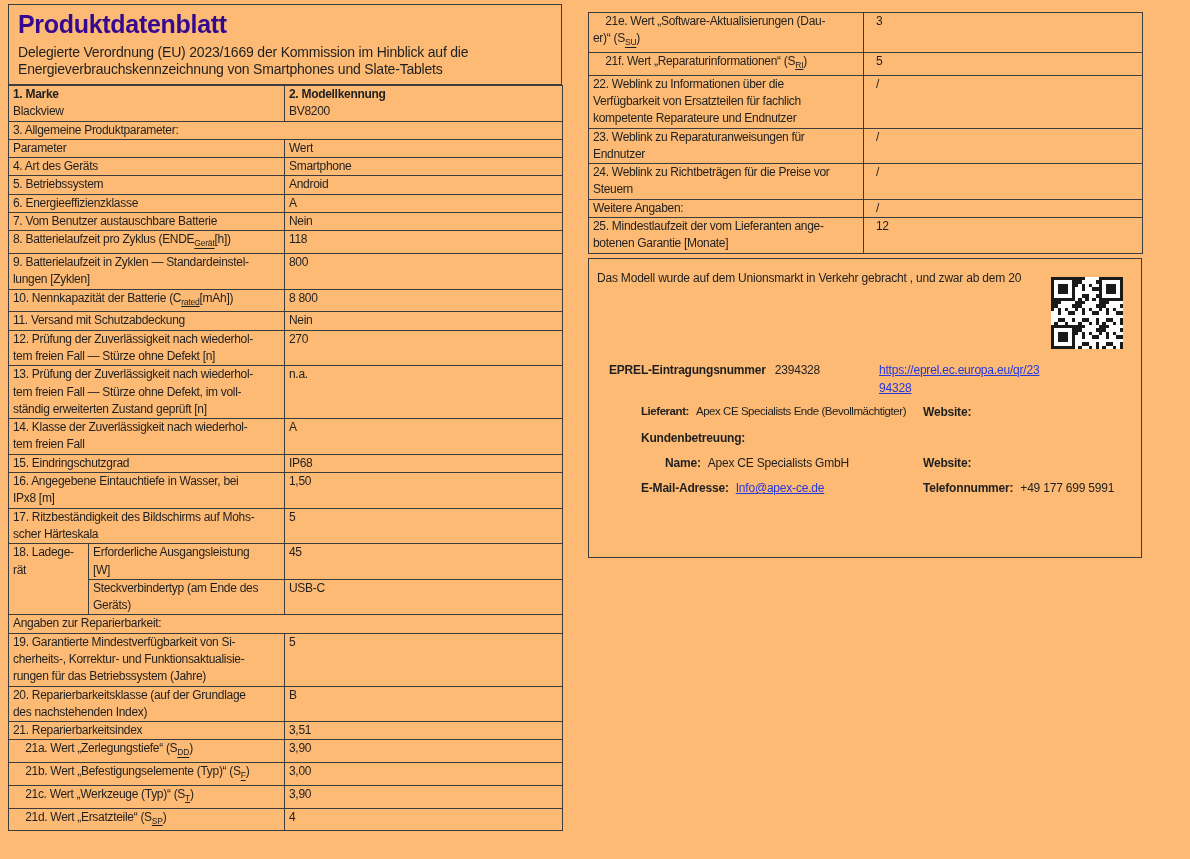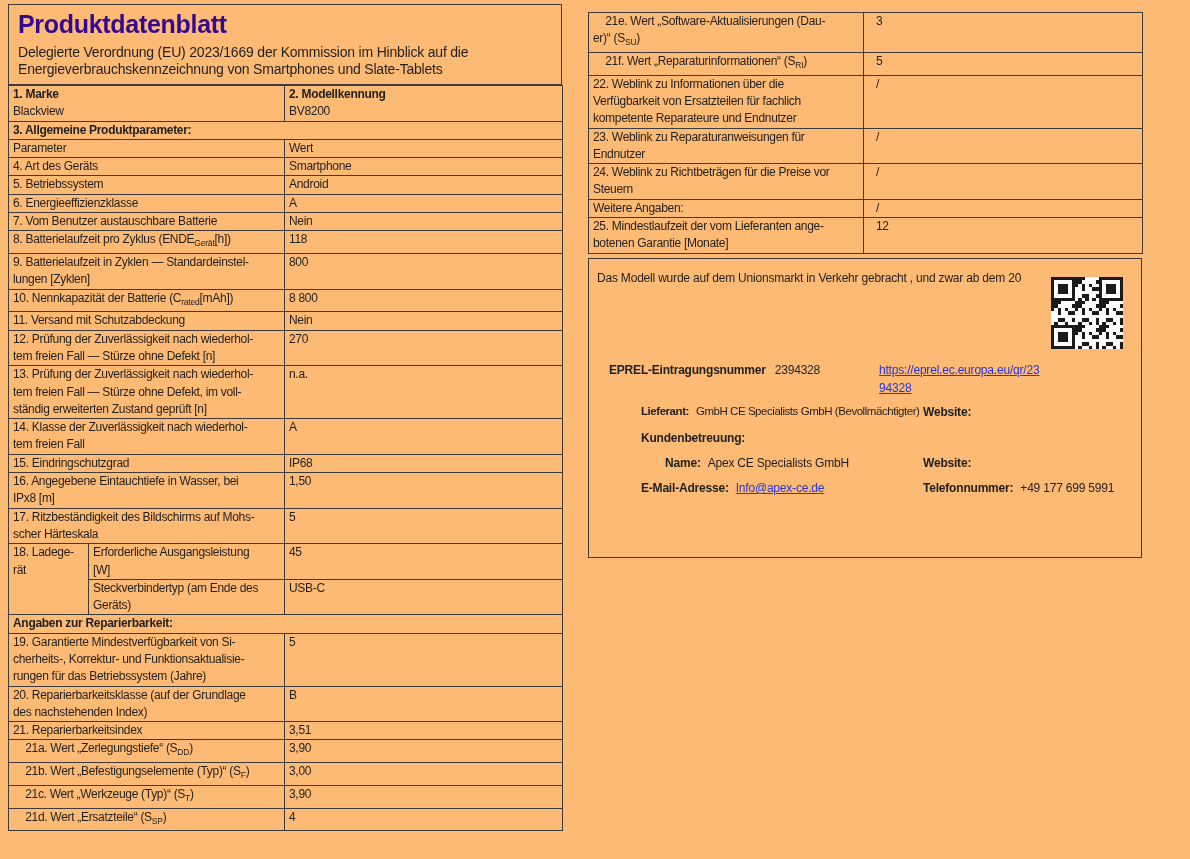--- a/index.html
+++ b/index.html
@@ -8,24 +8,24 @@
   .page{position:relative;width:1190px;height:859px;background:#fdba74;overflow:hidden;}
 
   
   .title-box{position:absolute;left:8px;top:4px;width:554px;height:81px;border:1px solid #3c3c3c;padding:4px 9px;}
   .doc-title{font-size:25px;font-weight:bold;color:#35098f;letter-spacing:-0.3px;line-height:30px;margin:0;}
   .doc-subtitle{font-size:14px;line-height:16.5px;letter-spacing:-0.2px;margin-top:5px;white-space:pre-line;}
 
   
   table.sheet{border-collapse:collapse;table-layout:fixed;position:absolute;}
   table.sheet td{border:1px solid #3c3c3c;vertical-align:top;padding:0 4px;font-size:12px;line-height:17.3px;letter-spacing:-0.3px;white-space:pre-wrap;overflow:hidden;}
-  table.sheet td sub{font-size:8.5px;letter-spacing:-0.2px;}
+  table.sheet td sub{font-size:8.5px;letter-spacing:-0.2px;text-decoration:underline;}
   #left-table{left:8px;top:85px;width:554px;}
   #right-table{left:588px;top:12px;width:554px;}
-  td.section{font-weight:bold;}
+  td.section{font-weight:normal;}
   td.bold{font-weight:normal;}
   td.val{padding-left:8px;}
   #right-table td.val{padding-left:12px;}
   .pair-title{font-weight:bold;}
 
   
   .info-box{position:absolute;left:588px;top:258px;width:554px;height:300px;border:1px solid #3c3c3c;font-size:12px;letter-spacing:-0.2px;}
   .info-box .abs{position:absolute;white-space:nowrap;}
   .intro-text{left:8px;top:11px;width:452px;overflow:hidden;line-height:17px;}
   .qr-wrap{left:462px;top:18px;width:72px;height:72px;background:#fff;}
@@ -441,21 +441,21 @@
           <rect x="20" y="20" width="1" height="1" fill="#1a1a1a"></rect>
         </svg>
     </div>
     <div class="abs eprel-row">
       <span class="eprel-label">EPREL-Eintragungsnummer</span><span class="eprel-number">2394328</span>
     </div>
     <div class="abs eprel-link-block"><a class="link" style="white-space:pre-wrap;">https://eprel.ec.europa.eu/qr/23
 94328</a></div>
 
     <div class="abs row-supplier">
-      <span class="lbl">Lieferant:</span><span class="lblval">GmbH CE Specialists GmbH (Bevollmächtigter)</span>
+      <span class="lbl">Lieferant:</span><span class="lblval">Apex CE Specialists Ende (Bevollmächtigter)</span>
     </div>
     <div class="abs row-website1 lbl">Website:</div>
 
     <div class="abs row-care lbl">Kundenbetreuung:</div>
 
     <div class="abs row-name">
       <span class="lbl">Name:</span><span class="lblval">Apex CE Specialists GmbH</span>
     </div>
     <div class="abs row-website2 lbl">Website:</div>
 

